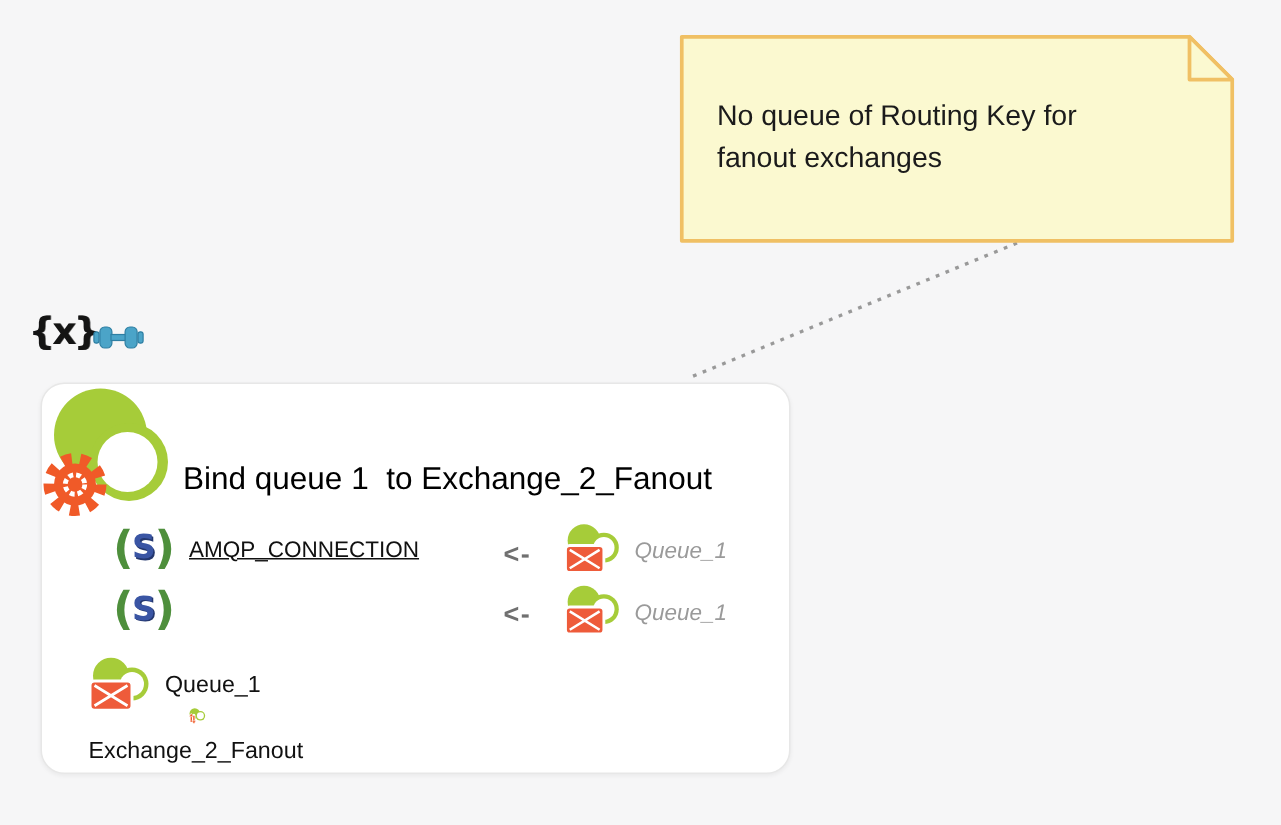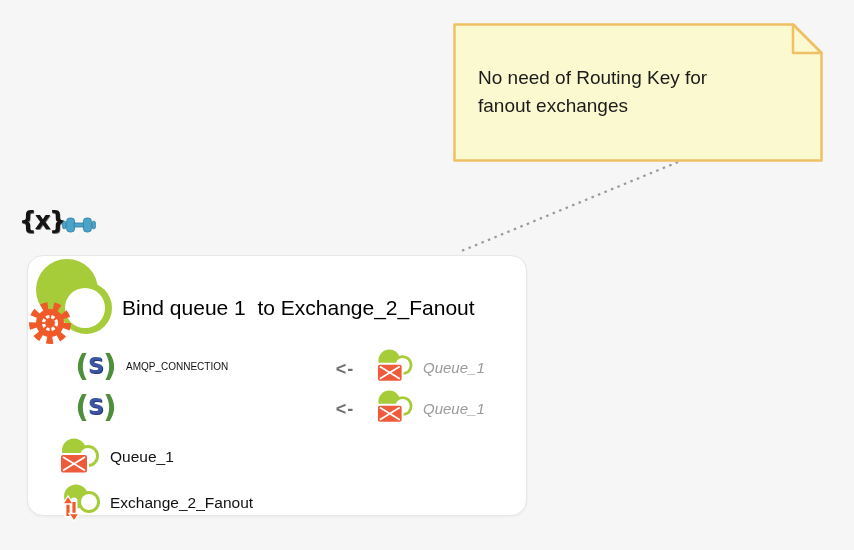--- a/index.html
+++ b/index.html
@@ -27,63 +27,63 @@
   .dumbbell{position:absolute;left:62px;top:216px;}
 
   
   .card{
     position:absolute;left:27px;top:255px;width:498px;height:259px;
     background:#ffffff;border:1.5px solid #E7E7E7;border-radius:16px;
     box-shadow:0 1px 3px rgba(0,0,0,0.05);
   }
   .main-icon{position:absolute;left:-3px;top:1px;}
   .card-title{
-    position:absolute;left:94px;top:40px;
+    position:absolute;left:94px;top:52px;
     font-size:21px;color:#000;white-space:pre;
   }
 
   .param-row{position:absolute;left:48px;height:34px;display:flex;align-items:center;gap:10px;}
   .param-row.r0{top:93px;}
   .param-row.r1{top:134px;}
   .s-icon{display:flex;align-items:center;width:40px;justify-content:center;line-height:1;}
   .s-icon .paren{font-size:30px;font-weight:900;color:#4E8F3C;font-family:"DejaVu Sans", sans-serif;}
   .s-icon .letter{font-size:22px;font-weight:900;color:#3A55A4;margin:0 -1px;
     text-shadow:1px 1px 0 #24376e;font-family:"DejaVu Sans", sans-serif;}
-  .param-label{font-size:10px;color:#111;}
+  .param-label{font-size:15px;color:#111;text-decoration:underline;}
 
   .op{position:absolute;left:294px;width:46px;text-align:center;
     font-size:18px;font-weight:700;color:#707070;letter-spacing:1px;line-height:28px;}
   .op.r0{top:99px;}
   .op.r1{top:139px;}
 
   .value-cell{position:absolute;left:348px;height:36px;display:flex;align-items:center;gap:9px;}
   .value-cell.r0{top:93px;}
   .value-cell.r1{top:134px;}
   .value-label{font-size:15px;color:#9A9A9A;font-style:italic;}
 
   .res-row{position:absolute;left:31px;height:38px;display:flex;align-items:center;gap:9px;}
   .res-row.r0{top:182px;}
-  .res-row.r1{top:228px;}
+  .res-row.r1{top:216px;flex-direction:column;}
   .res-label{font-size:15.5px;color:#111;}
 </style>
 </head>
 <body>
 
 <div class="stage">
 
   <svg class="overlay">
     <line x1="678" y1="162" x2="459" y2="252" stroke="#999999" stroke-width="2.2" stroke-dasharray="2.5 4.5"></line>
   </svg>
 
   <div class="note">
     <svg width="370" height="139">
       <polygon points="1.5,1.5 340,1.5 368.5,30 368.5,137.5 1.5,137.5" fill="#FBF9D0" stroke="#F0C064" stroke-width="2.5" stroke-linejoin="round"></polygon>
       <polygon points="340,1.5 340,30 368.5,30" fill="#FBF9D0" stroke="#F0C064" stroke-width="2.5" stroke-linejoin="round"></polygon>
     </svg>
-    <p>No need of Routing Key for fanout exchanges</p>
+    <p>No queue of Routing Key for fanout exchanges</p>
   </div>
 
   <div class="expr-icon">{x}</div>
   <svg class="dumbbell" width="34" height="18" viewBox="0 0 34 18">
     <g fill="#4BA4C8" stroke="#2E7FA3" stroke-width="0.8">
       <rect x="0.6" y="5.2" width="3.4" height="7.6" rx="1.6"></rect>
       <rect x="4.6" y="2" width="8" height="14" rx="3.2"></rect>
       <rect x="12" y="7" width="10" height="4"></rect>
       <rect x="21.4" y="2" width="8" height="14" rx="3.2"></rect>
       <rect x="30" y="5.2" width="3.4" height="7.6" rx="1.6"></rect>

